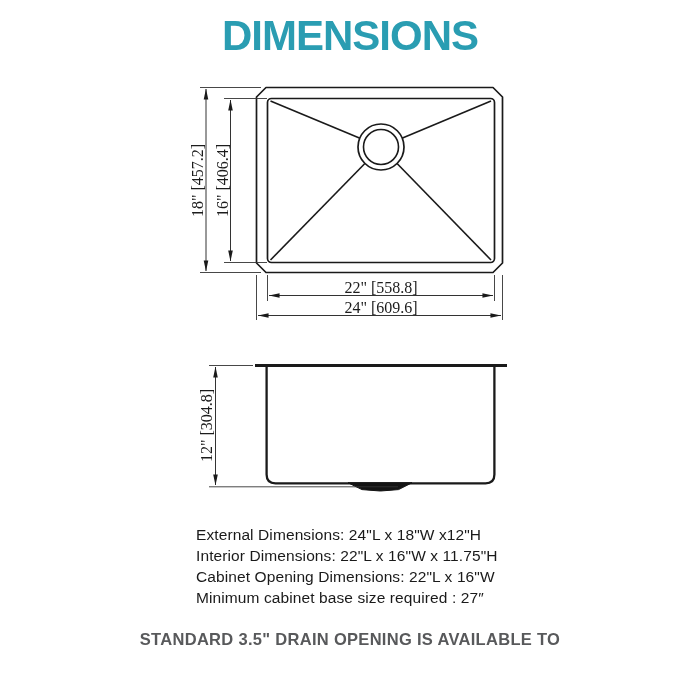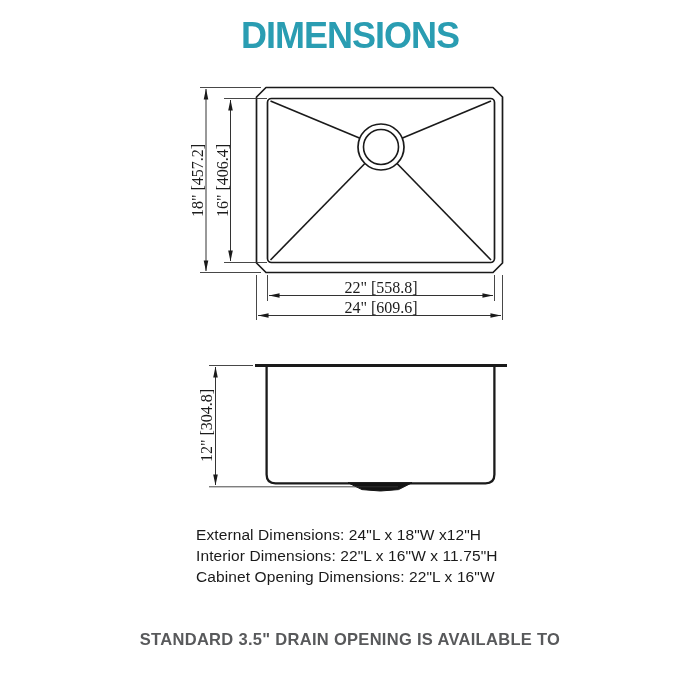--- a/index.html
+++ b/index.html
@@ -2,21 +2,21 @@
 <html><head>
 <meta charset="utf-8">
 <style>
   html,body{margin:0;padding:0;}
   body{
     width:700px;height:700px;position:relative;background:#ffffff;
     font-family:"Liberation Sans", sans-serif;overflow:hidden;
   }
   .page-title{
     position:absolute;top:12px;left:0;width:700px;text-align:center;
-    font-size:36px;line-height:48px;font-weight:700;letter-spacing:-1px;
+    font-size:42px;line-height:48px;font-weight:700;letter-spacing:-1px;
     margin:0;
   }
   svg.drawing{position:absolute;top:0;left:0;}
   svg text.dim-label{
     font-family:"Liberation Serif", serif;
     font-size:16px;fill:#1c1c1c;
   }
   .specs{
     position:absolute;left:196px;top:524px;width:330px;
     font-size:15.5px;line-height:21px;color:#1a1a1a;letter-spacing:.1px;
@@ -87,17 +87,18 @@
     <line x1="209" y1="486.8" x2="398" y2="486.8" stroke="#333333" stroke-width="0.9"></line>
     <line x1="215.5" y1="367" x2="215.5" y2="485" stroke="#333333" stroke-width="1" marker-start="url(#arr)" marker-end="url(#arr)"></line>
     <text class="dim-label" x="206.5" y="425.5" text-anchor="middle" dy="0.35em" transform="rotate(-90 206.5 425.5)">12" [304.8]</text>
   </g>
 </svg>
 
 <div class="specs">
   <div>External Dimensions: 24"L x 18"W x12"H</div>
   <div>Interior Dimensions: 22"L x 16"W x 11.75"H</div>
   <div>Cabinet Opening Dimensions: 22"L x 16"W</div>
+  <div>Minimum cabinet base size required : 27″</div>
 </div>
 
 <div class="footer-note" style="color: rgb(88, 89, 91);">
   <div>STANDARD 3.5" DRAIN OPENING IS AVAILABLE TO</div>
 </div>
 
 </body></html>

